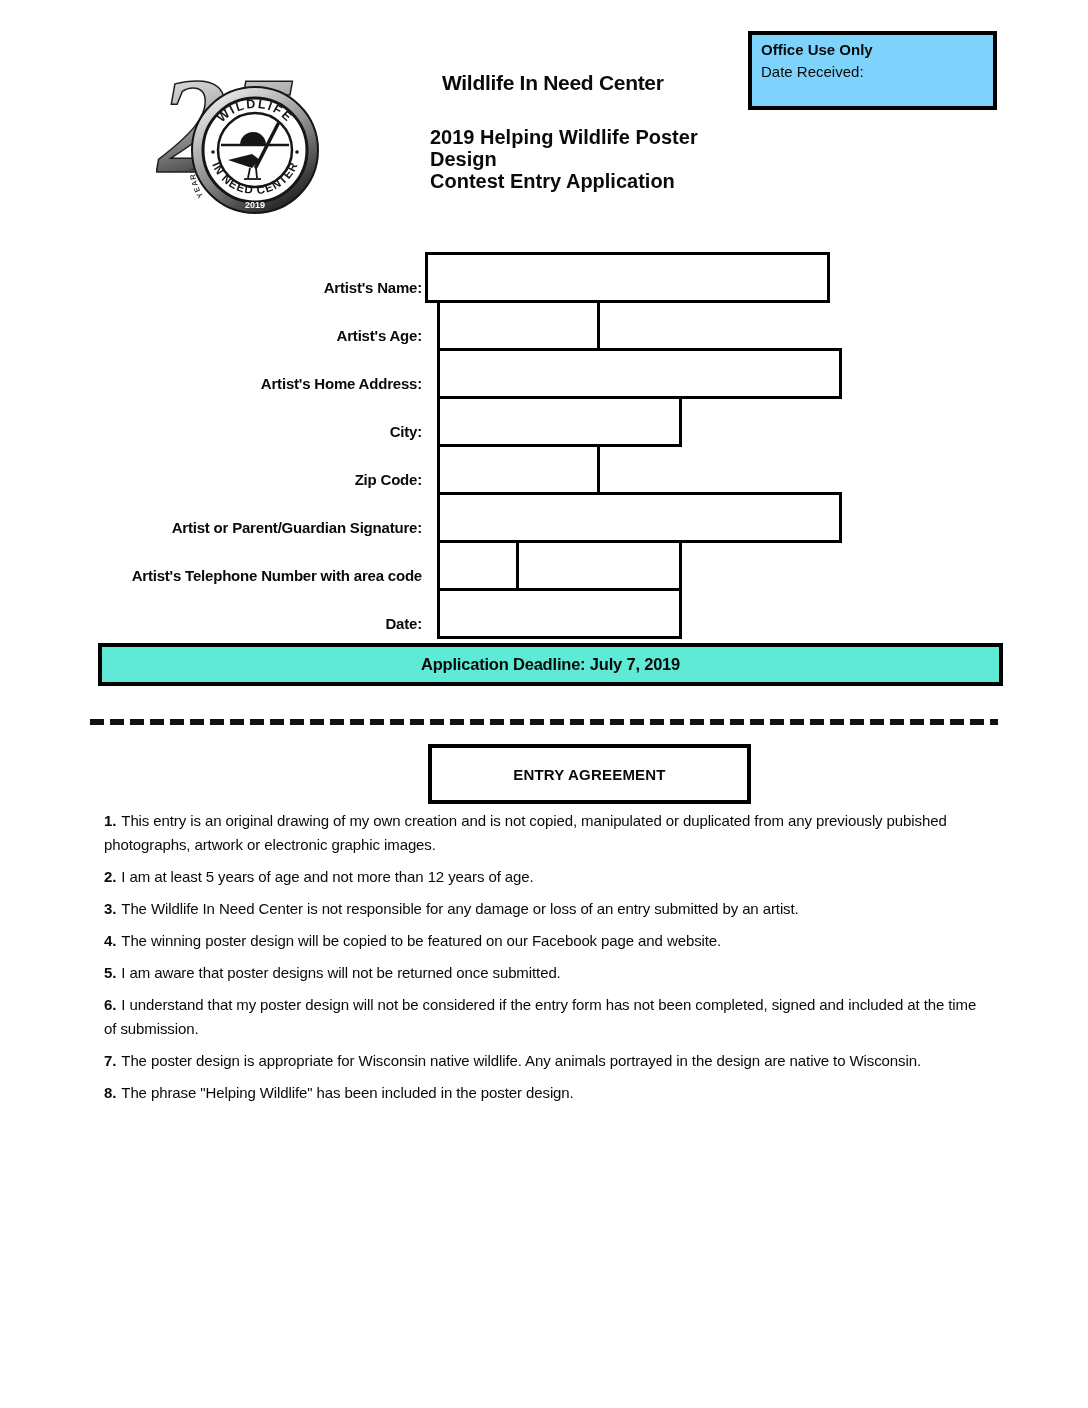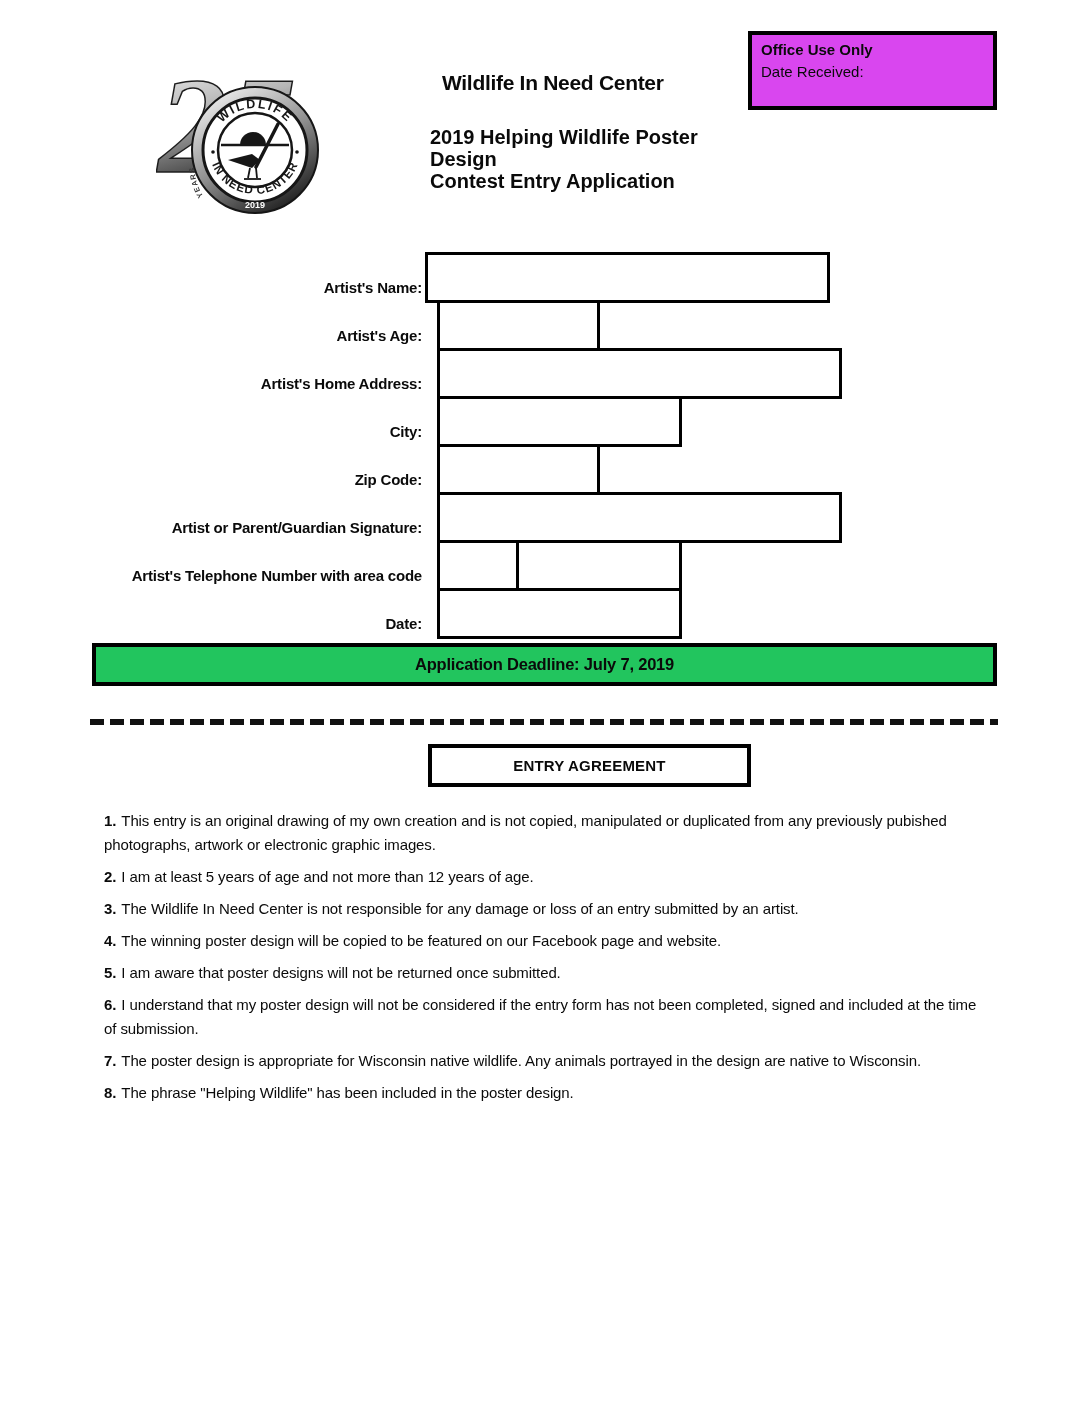--- a/index.html
+++ b/index.html
@@ -11,21 +11,21 @@
     color:#0a0a0a;
     overflow:hidden;
   }
   
   .logo{position:absolute;left:156px;top:48px;}
   .title-block{position:absolute;left:430px;top:58px;width:330px;}
   .page-title{margin:12px;font-size:21px;font-weight:bold;letter-spacing:-0.3px;line-height:26px;}
   .subtitle{margin:30px 0 0 0;font-size:20px;font-weight:bold;line-height:22px;}
   .office-box{
     position:absolute;left:748px;top:31px;width:249px;height:79px;
-    box-sizing:border-box;border:4px solid #000;background:#d946ef;
+    box-sizing:border-box;border:4px solid #000;background:#7dd3fc;
     padding:5px 9px;
   }
   .office-title{font-size:15px;font-weight:bold;line-height:20px;}
   .office-date{font-size:15px;line-height:20px;margin-top:2px;}
   
   .form-rows{position:absolute;left:0;top:252px;width:872px;}
   .form-row{display:flex;height:51px;}
   .form-row + .form-row{margin-top:-3px;gap:12px;}
   .field-label{
     width:425px;box-sizing:border-box;
@@ -38,33 +38,33 @@
     border:3px solid #000;background:#fff;height:51px;
   }
   .field-box.wide{width:405px;}
   .field-box.medium{width:245px;}
   .field-box.small{width:163px;}
   .field-box.with-divider::after{
     content:"";position:absolute;left:76px;top:0;bottom:0;width:3px;background:#000;
   }
   
   .deadline-banner{
-    position:absolute;left:92px;top:643px;width:905px;height:43px;
-    box-sizing:border-box;border:4px solid #000;background:#22c55e;
+    position:absolute;left:98px;top:643px;width:905px;height:43px;
+    box-sizing:border-box;border:4px solid #000;background:#5eead4;
     display:flex;align-items:center;justify-content:center;
     font-size:16.5px;font-weight:bold;letter-spacing:-0.2px;
   }
   
   .dashed-divider{
     position:absolute;left:90px;top:719px;width:908px;height:6px;
     background:repeating-linear-gradient(90deg,#111 0 14px,transparent 14px 20px);
   }
   
   .entry-agreement-box{
-    position:absolute;left:428px;top:744px;width:323px;height:43px;
+    position:absolute;left:428px;top:744px;width:323px;height:60px;
     box-sizing:border-box;border:4px solid #000;background:#fff;
     display:flex;align-items:center;justify-content:center;
     font-size:15px;font-weight:bold;letter-spacing:0.2px;
   }
   .agreement-list{
     position:absolute;left:96px;top:801px;width:893px;
     font-size:15px;line-height:24px;letter-spacing:-0.1px;
   }
   .agreement-item{margin:8px;}
   .agreement-item:nth-child(6){margin-top:6px;}

